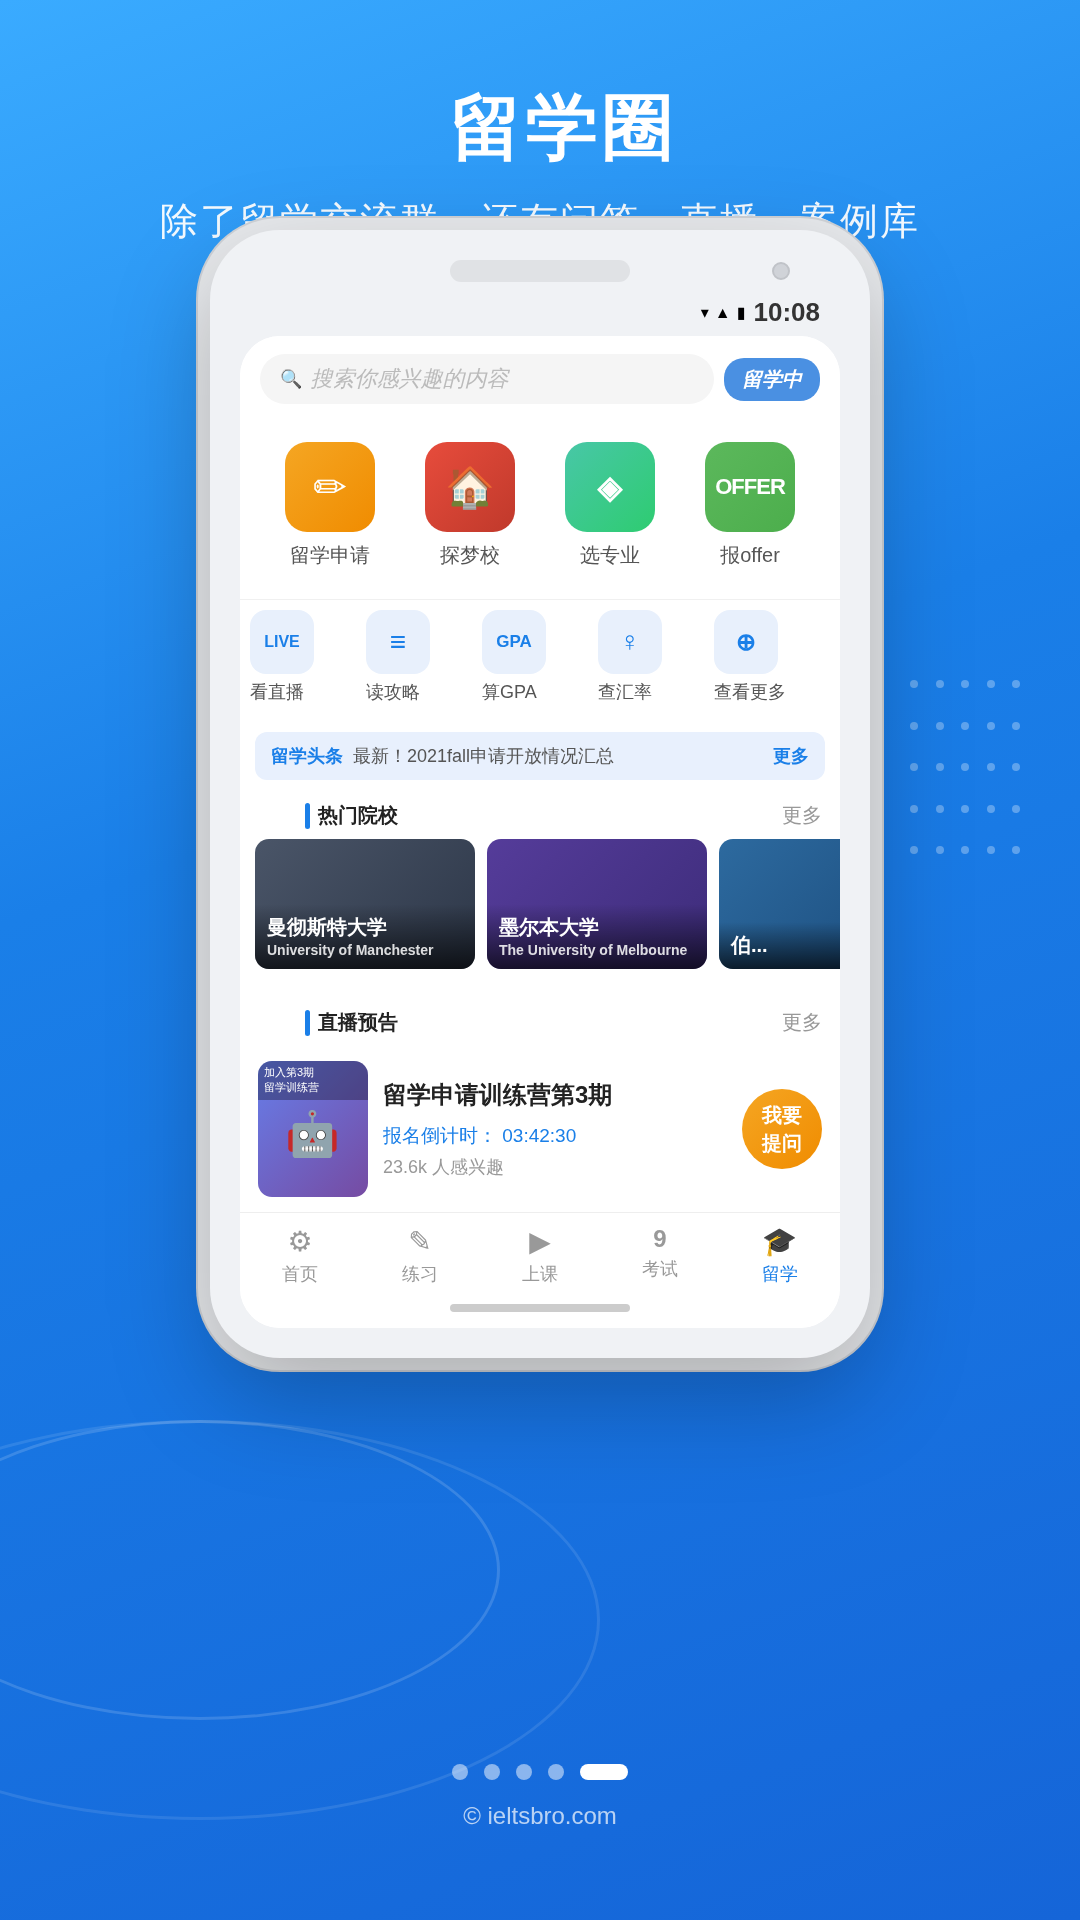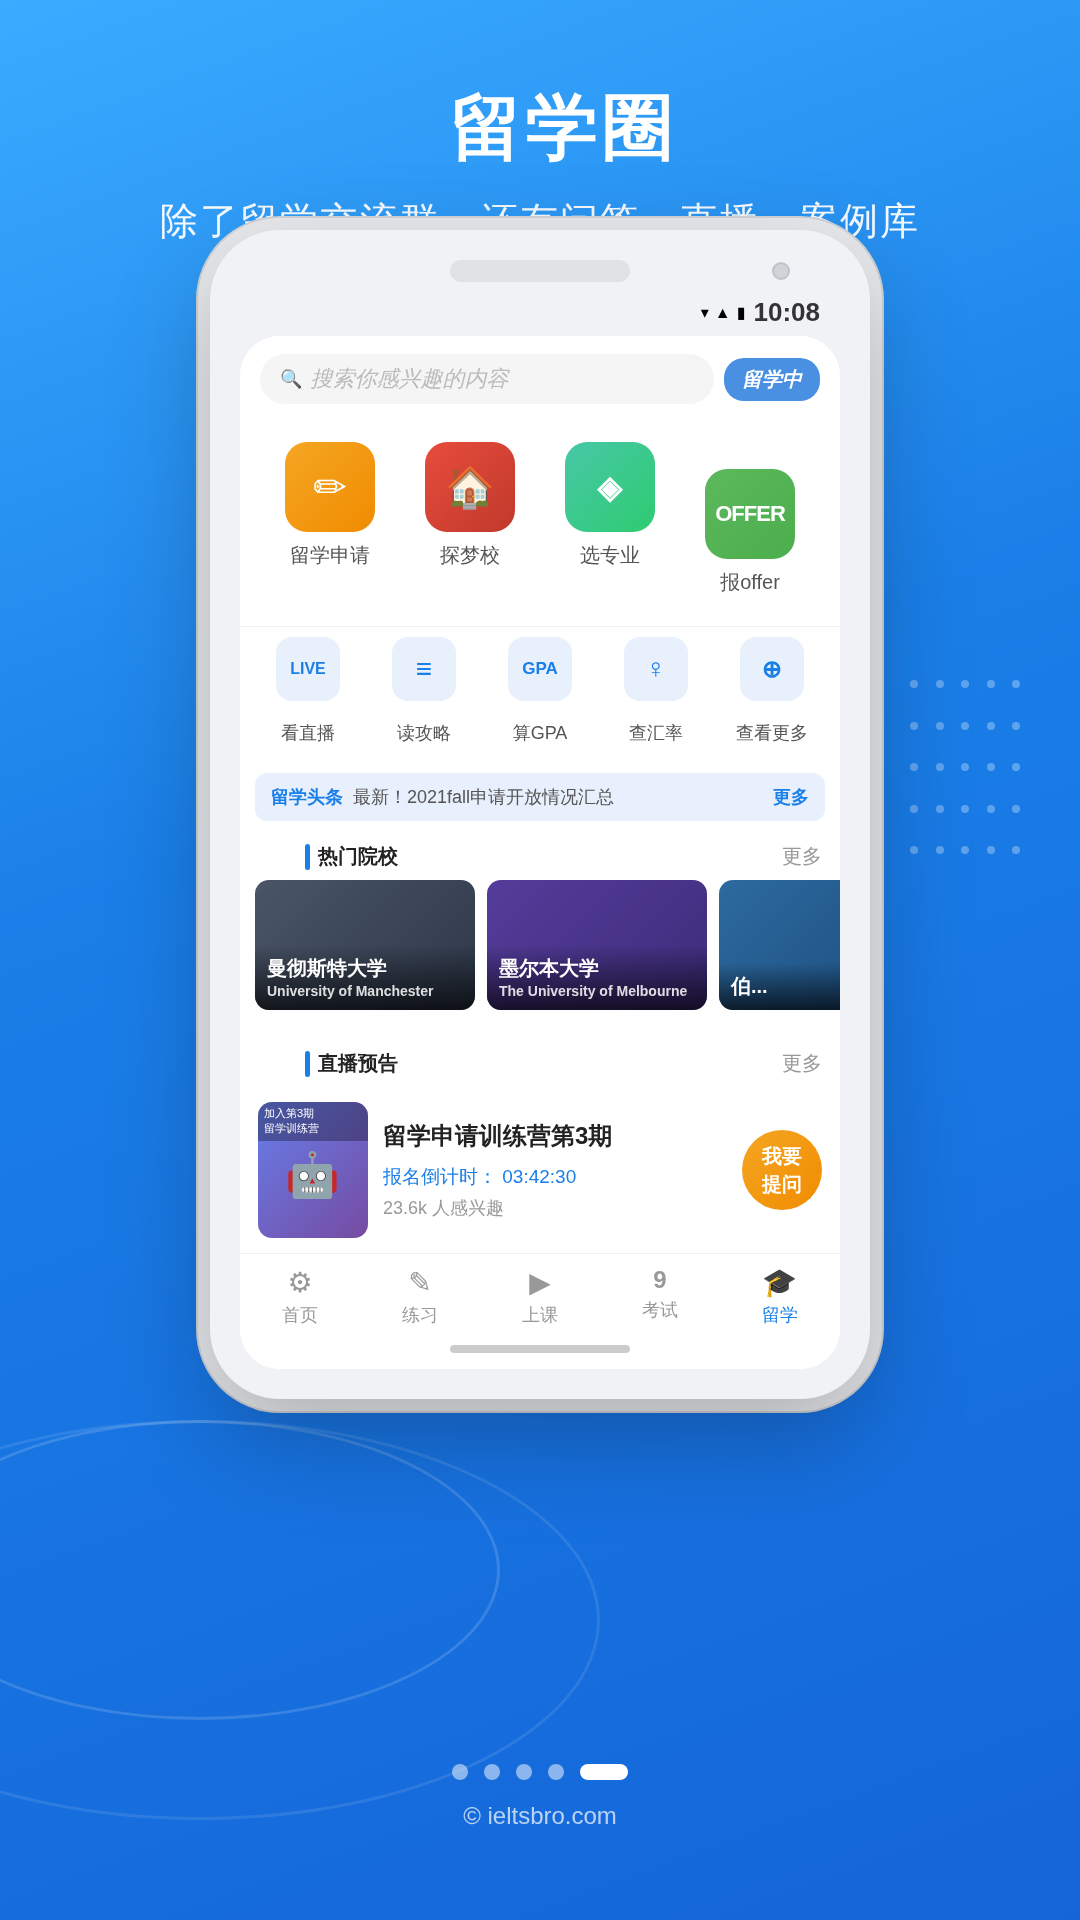--- a/index.html
+++ b/index.html
@@ -198,22 +198,22 @@
     .secondary-icons {
       display: grid;
       grid-template-columns: repeat(5, 1fr);
       background: white;
       padding: 10px 10px 20px;
       border-top: 1px solid #f0f0f0;
     }
     .sec-icon-item {
       display: flex;
       flex-direction: column;
-      align-items: center;
-      gap: 20px;
+      align-items: flex-start;
+      gap: 6px;
     }
     .sec-icon-box {
       width: 64px;
       height: 64px;
       border-radius: 16px;
       display: flex;
       align-items: center;
       justify-content: center;
       font-size: 24px;
       font-weight: 700;
@@ -567,21 +567,21 @@
         </div>
         <div class="icon-item">
           <div class="icon-box red">🏠</div>
           <span class="icon-label">探梦校</span>
         </div>
         <div class="icon-item">
           <div class="icon-box teal" style="font-size:32px; font-weight:700;">◈</div>
           <span class="icon-label">选专业</span>
         </div>
         <div class="icon-item">
-          <div class="icon-box green" style="font-size:22px; font-weight:800; letter-spacing:-1px;margin-top:27px;">OFFER</div>
+          <div class="icon-box green" style="font-size:22px; font-weight:800; letter-spacing:-1px;">OFFER</div>
           <span class="icon-label">报offer</span>
         </div>
       </div>
 
       <div class="secondary-icons">
         <div class="sec-icon-item">
           <div class="sec-icon-box" style="font-size:16px; font-weight:800; background:#e8f0fc;">LIVE</div>
           <span class="sec-icon-label">看直播</span>
         </div>
         <div class="sec-icon-item">

